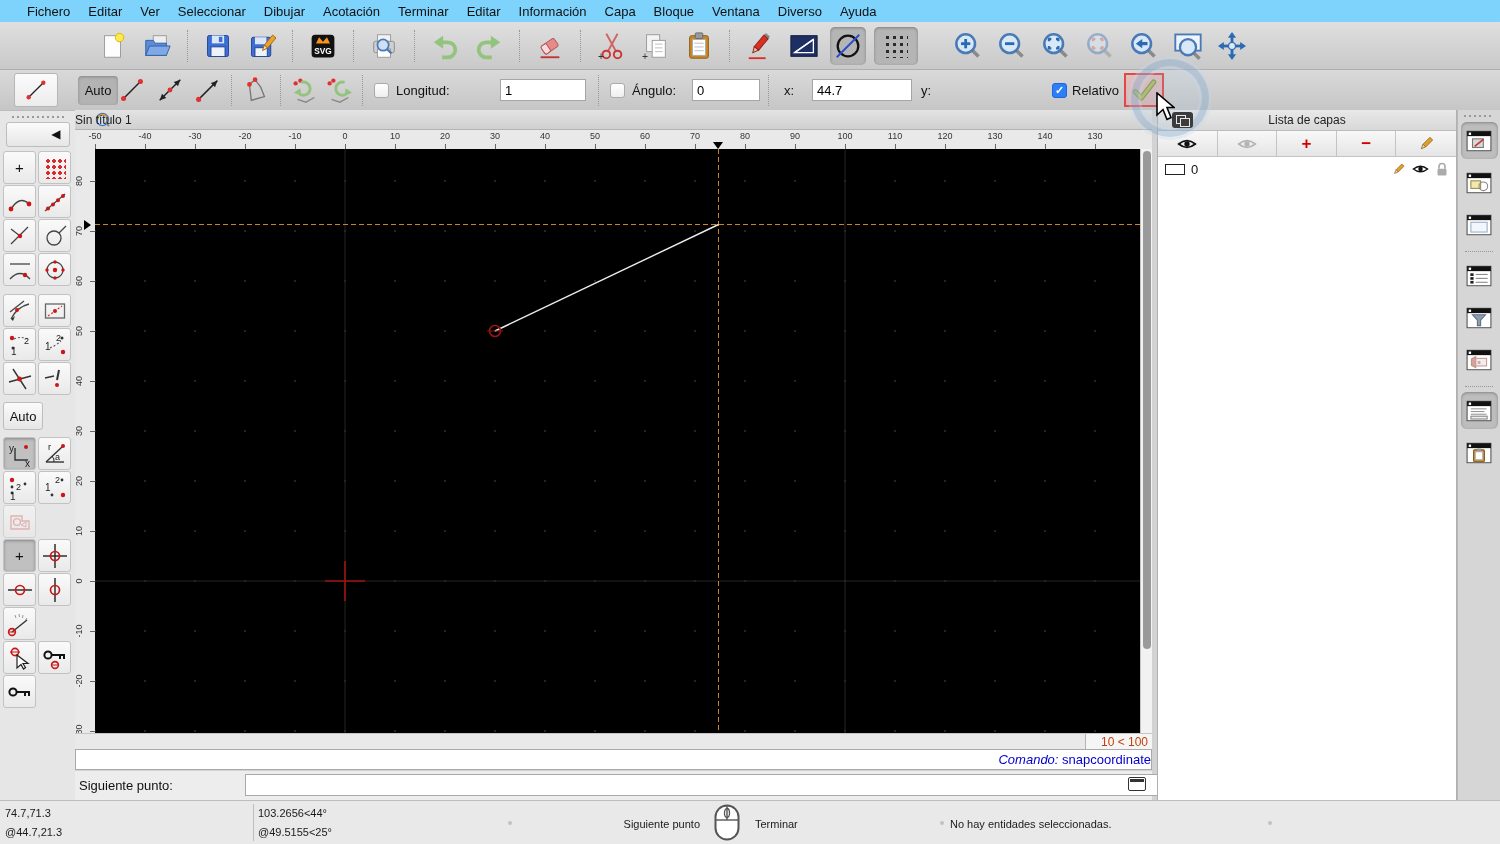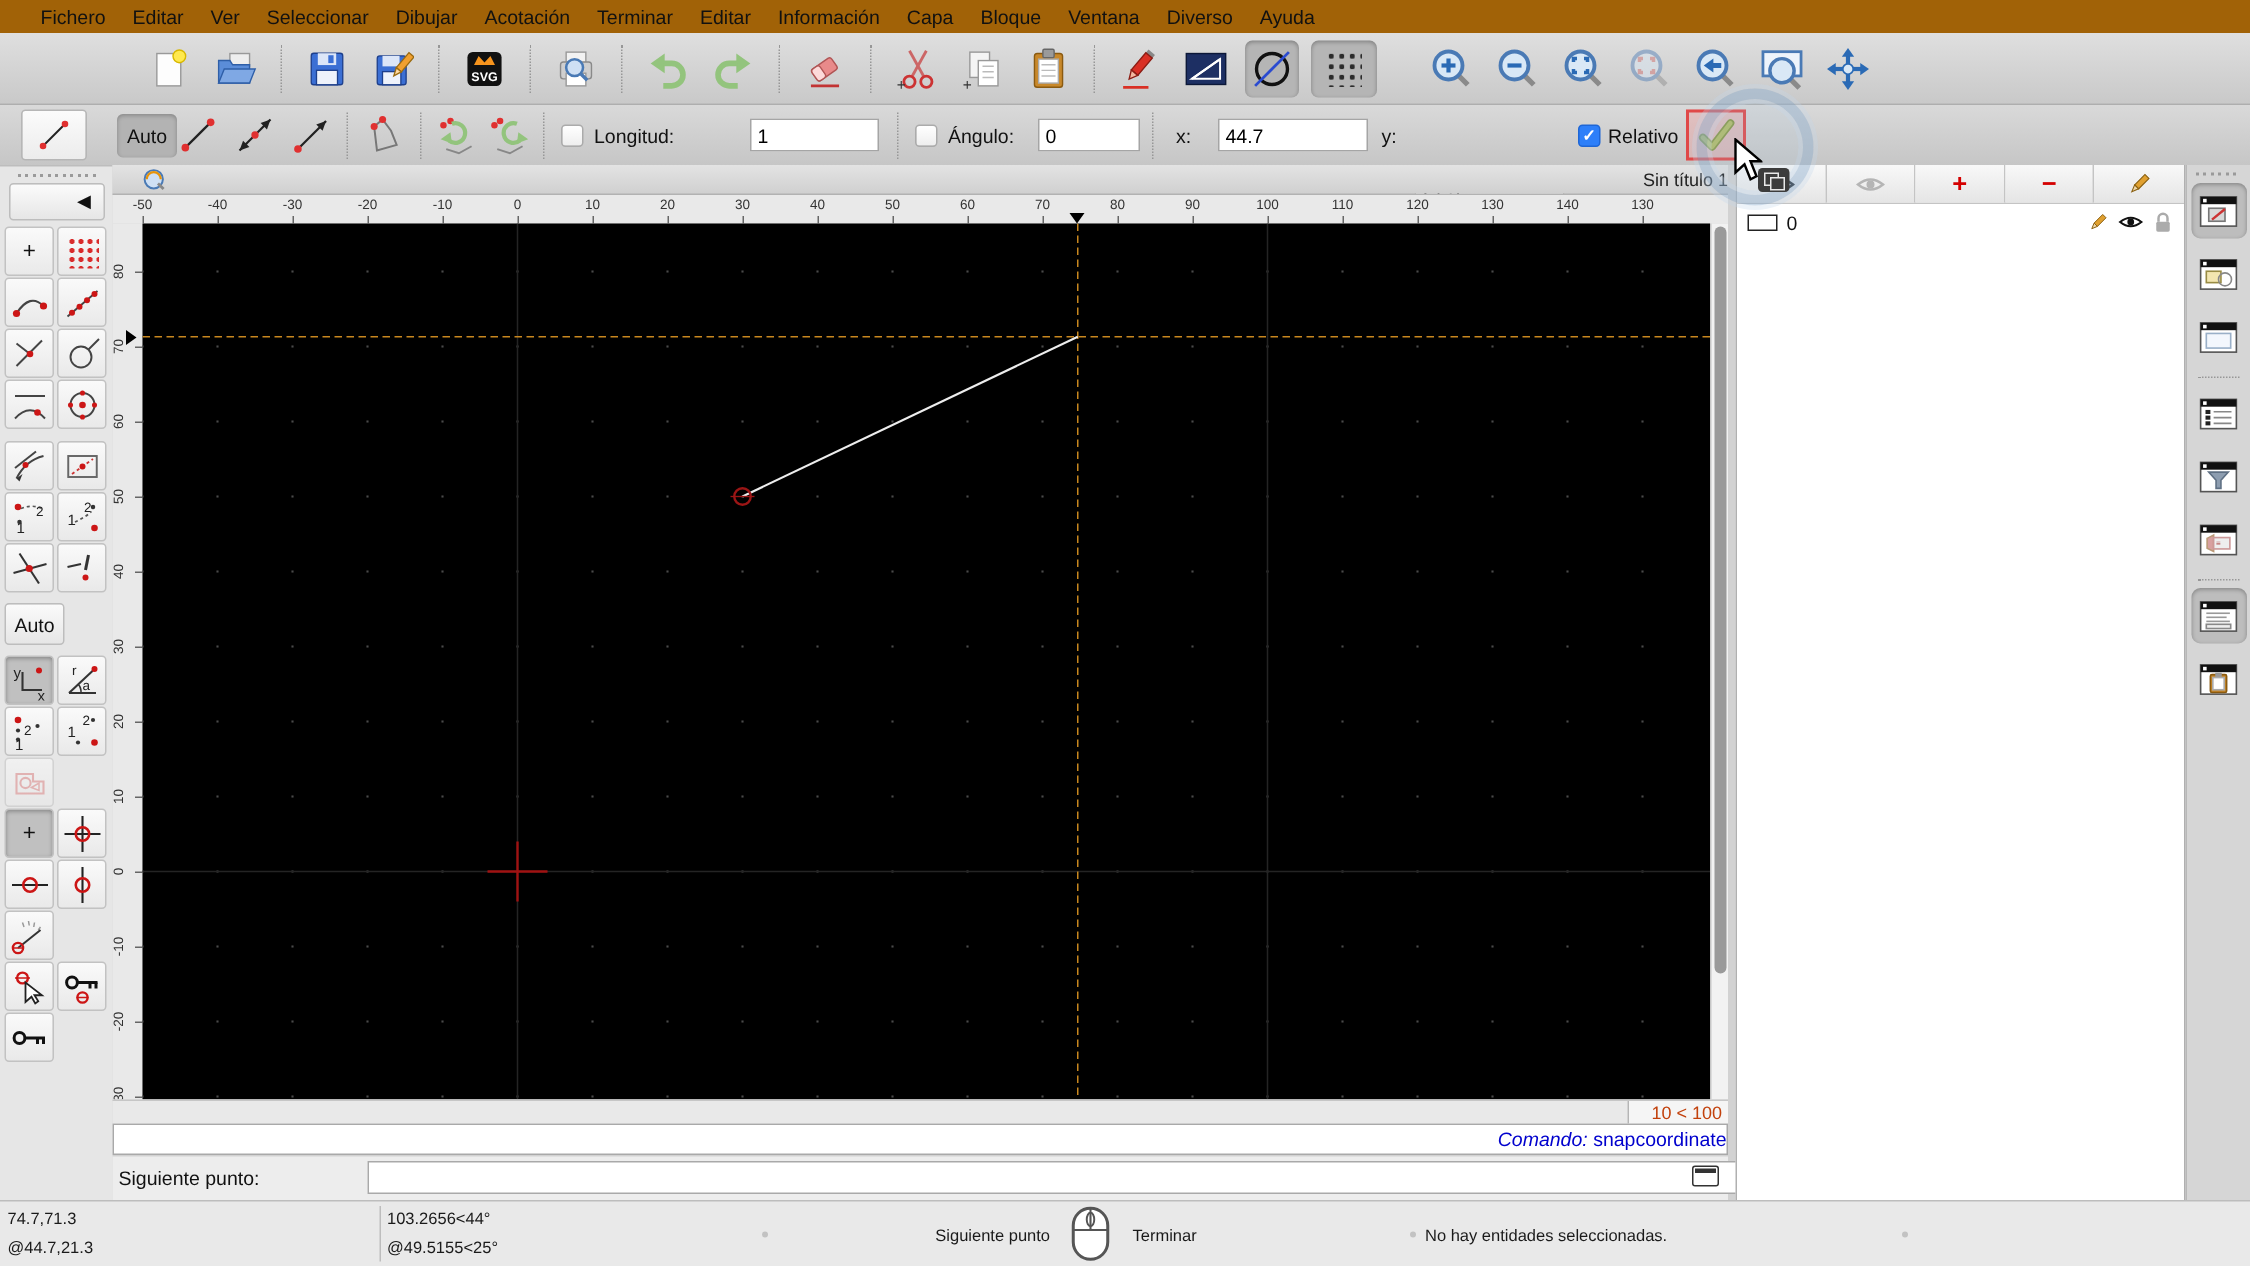--- a/index.html
+++ b/index.html
@@ -1,21 +1,21 @@
 <!DOCTYPE html>
 <html><head>
 <meta charset="utf-8">
 <style>
   * { box-sizing: border-box; margin: 0; padding: 0; }
   html,body { width:1500px; height:844px; overflow:hidden; font-family:"Liberation Sans",sans-serif; cursor:default; }
   body { position:relative; background:#d2d2d2; color:#111; }
   .abs { position:absolute; }
 
   
-  .menubar { position:absolute; left:0; top:0; width:1500px; height:22px; background:#a16207; display:flex; align-items:center; padding-left:18px; font-size:13px; }
+  .menubar { position:absolute; left:0; top:0; width:1500px; height:22px; background:#7dd3fc; display:flex; align-items:center; padding-left:18px; font-size:13px; }
   .mitem { padding:0 9px; white-space:nowrap; }
 
   
   .tb-main { position:absolute; left:0; top:22px; width:1500px; height:47px; background:linear-gradient(#dfdfdf,#c9c9c9); display:flex; align-items:center; padding-left:95px; gap:8px; }
   .tbtn { width:36px; height:38px; min-width:36px; display:flex; align-items:center; justify-content:center; border-radius:5px; }
   .tbtn.wide { width:44px; min-width:44px; }
   .tbtn.active { background:#b5b5b5; box-shadow:inset 0 1px 3px rgba(0,0,0,.3); }
   .tbtn.disabled { opacity:.45; }
   .tsep { width:1px; height:32px; border-left:1px dotted #979797; margin:0 4px; }
   .tsep2 { width:16px; min-width:16px; }
@@ -39,21 +39,21 @@
   .scell { width:33px; height:33px; background:linear-gradient(#fafafa,#e9e9e9); border:1px solid #c2c2c2; border-radius:3px; display:flex; align-items:center; justify-content:center; font-size:15px; }
   .scell.pressed { background:#c0c0c0; box-shadow:inset 0 1px 3px rgba(0,0,0,.3); }
   .scell.dis { opacity:.55; }
   .sgap { height:7px; }
   .sauto { width:40px; height:28px; margin:7px 0 7px 3px; background:linear-gradient(#fbfbfb,#e6e6e6); border:1px solid #bdbdbd; border-radius:3px; display:flex; align-items:center; justify-content:center; font-size:13px; }
   .griddots-red { width:22px; height:22px; background-image:radial-gradient(#d92b2b 1.7px, transparent 1.9px); background-size:6px 6px; background-position:1px 1px; }
   .griddots-blk { width:24px; height:24px; background-image:radial-gradient(#2b2b2b 1.7px, transparent 1.9px); background-size:7px 7px; }
 
   
   .mdi-title { position:absolute; left:75px; top:110px; width:1077px; height:20px; background:linear-gradient(#e3e3e3,#d0d0d0); border-bottom:1px solid #b2b2b2; }
-  .mdi-title .ttl { position:absolute; left:0; right:0; top:0; height:36px; text-align:right; font-size:12px; line-height:20px; color:#222; }
+  .mdi-title .ttl { position:absolute; left:0; right:0; top:0; height:36px; text-align:left; font-size:12px; line-height:20px; color:#222; }
   .mdi-icon { position:absolute; left:20px; top:2px; }
   .hruler { position:absolute; left:75px; top:130px; width:1077px; height:19px; background:#e9e9e9; overflow:hidden; }
   .vruler { position:absolute; left:75px; top:149px; width:20px; height:584px; background:#e9e9e9; overflow:hidden; }
   .rlabel { position:absolute; font-size:9px; color:#333; top:1px; transform:translateX(-50%); }
   .rtick { position:absolute; bottom:0; width:1px; height:5px; background:#666; }
   .vlabel { position:absolute; font-size:9px; color:#333; left:4px; transform:translate(-50%,-50%) rotate(-90deg); transform-origin:center; white-space:nowrap; }
   .vtick { position:absolute; right:0; width:5px; height:1px; background:#666; }
   .hmark { position:absolute; bottom:0; width:0; height:0; border-left:5px solid transparent; border-right:5px solid transparent; border-top:7px solid #000; }
   .vmark { position:absolute; left:9px; width:0; height:0; border-top:5px solid transparent; border-bottom:5px solid transparent; border-left:7px solid #000; }
   .canvas { position:absolute; left:95px; top:149px; width:1045px; height:584px; background:#000; }
@@ -1028,20 +1028,21 @@
   <i>Comando:</i>
   <span>snapcoordinate</span>
 </div>
 <div class="cmdrow">
   <div class="plbl">Siguiente punto:</div>
   <input value="" style="">
   <div class="kicon"></div>
 </div>
 
 <div class="dockR">
+  <div class="hd">Lista de capas</div>
   <div class="lyrbar">
     <div class="lyrbtn">
         <svg width="20" height="14" style="color:#111">
           <use href="#s-eye"></use>
         </svg>
       </div>
     <div class="lyrbtn">
         <svg width="20" height="14" style="color:#b5b5b5">
           <use href="#s-eye"></use>
         </svg>

